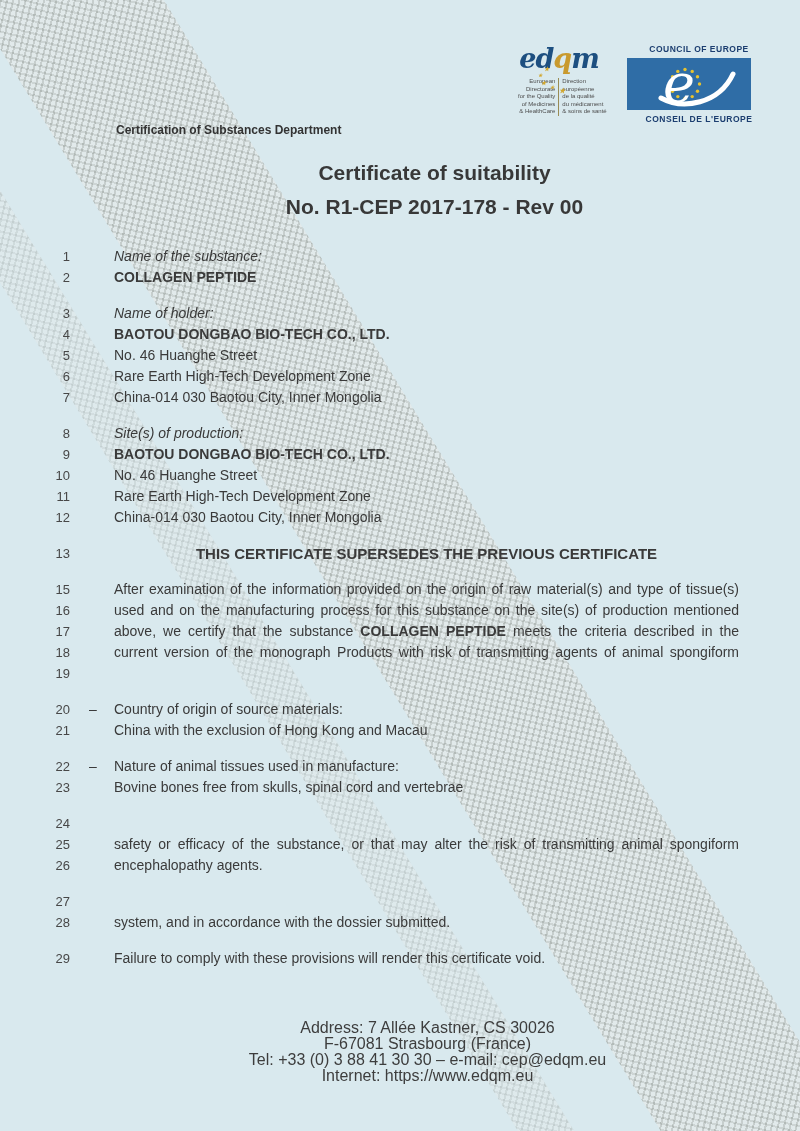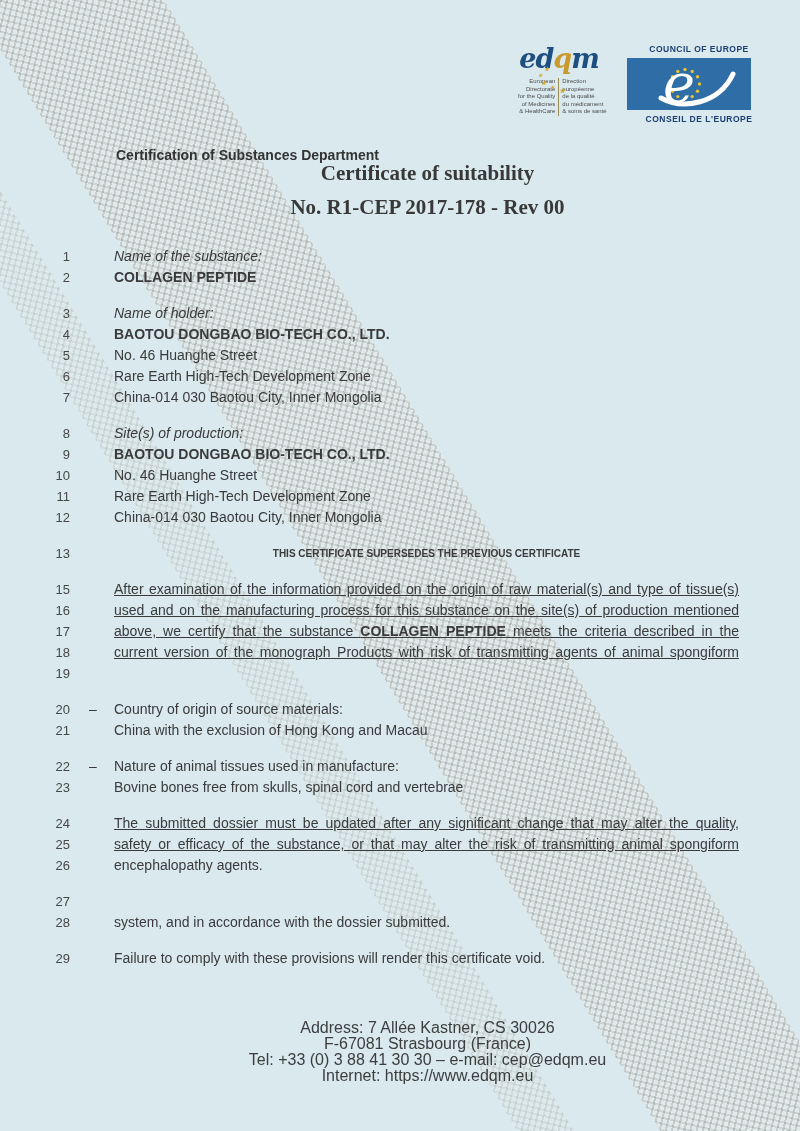--- a/index.html
+++ b/index.html
@@ -32,36 +32,36 @@
     font-size:6px;line-height:7.5px;color:#4c4c4c;}
   .edqm-en{text-align:right;padding-right:3px;border-right:1px solid #9a8c55;}
   .edqm-fr{text-align:left;padding-left:3px;}
 
   .coe{position:absolute;left:627px;top:44px;width:144px;text-align:center;color:#1c3e70;}
   .coe-cap{font-size:8.5px;letter-spacing:.5px;line-height:11px;font-weight:bold;white-space:nowrap;}
   .coe-box{width:124px;height:52px;background:#2f6da6;margin:3px 0 4px;position:relative;}
   .coe-box svg{display:block;}
 
   
-  .dept{position:absolute;left:116px;top:123px;font-size:14px;font-weight:bold;color:#333;margin-top:24px;}
-  .title{position:absolute;left:85px;top:156px;width:685px;text-align:center;
-    font-weight:bold;color:#383838;font-size:21px;line-height:34px;font-family:Liberation Serif, serif;}
+  .dept{position:absolute;left:116px;top:123px;font-size:12px;font-weight:bold;color:#333;}
+  .title{position:absolute;left:92px;top:156px;width:685px;text-align:center;
+    font-weight:bold;color:#383838;font-size:21px;line-height:34px;}
 
   
   .doc{position:absolute;left:48px;top:246px;width:700px;}
   .block{margin-bottom:15px;}
   .block:last-child{margin-bottom:0;}
   .line{display:flex;line-height:21px;font-size:14px;}
   .num{flex:none;width:22px;text-align:right;font-size:13px;color:#474747;}
   .txt{margin-left:44px;width:625px;position:relative;}
   .txt.italic{font-style:italic;}
   .txt.bold,.seg-bold{font-weight:bold;}
   .txt.center{text-align:center;}
-  .txt.sm{font-size:10px;}
-  .txt.justify{text-align:justify;text-align-last:justify;text-decoration:underline;}
+  .txt.sm{font-size:15px;}
+  .txt.justify{text-align:justify;text-align-last:justify;}
   .dash{position:absolute;left:-25px;top:0;}
 
   
   .footer{position:absolute;left:85px;top:1020px;width:685px;text-align:center;
     font-size:16px;line-height:16px;color:#3d3d3d;}
 </style>
 </head>
 <body>
 
 <div class="page">
@@ -223,21 +223,20 @@
           <div class="txt"><span class="dash">–</span>Nature of animal tissues used in manufacture:</div>
         </div>
         <div class="line">
           <span class="num">23</span>
           <div class="txt">Bovine bones free from skulls, spinal cord and vertebrae</div>
         </div>
       </div>
       <div class="block">
         <div class="line">
           <span class="num">24</span>
-          <div class="txt justify">The submitted dossier must be updated after any significant change that may alter the quality,</div>
         </div>
         <div class="line">
           <span class="num">25</span>
           <div class="txt justify">safety or efficacy of the substance, or that may alter the risk of transmitting animal spongiform</div>
         </div>
         <div class="line">
           <span class="num">26</span>
           <div class="txt">encephalopathy agents.</div>
         </div>
       </div>

